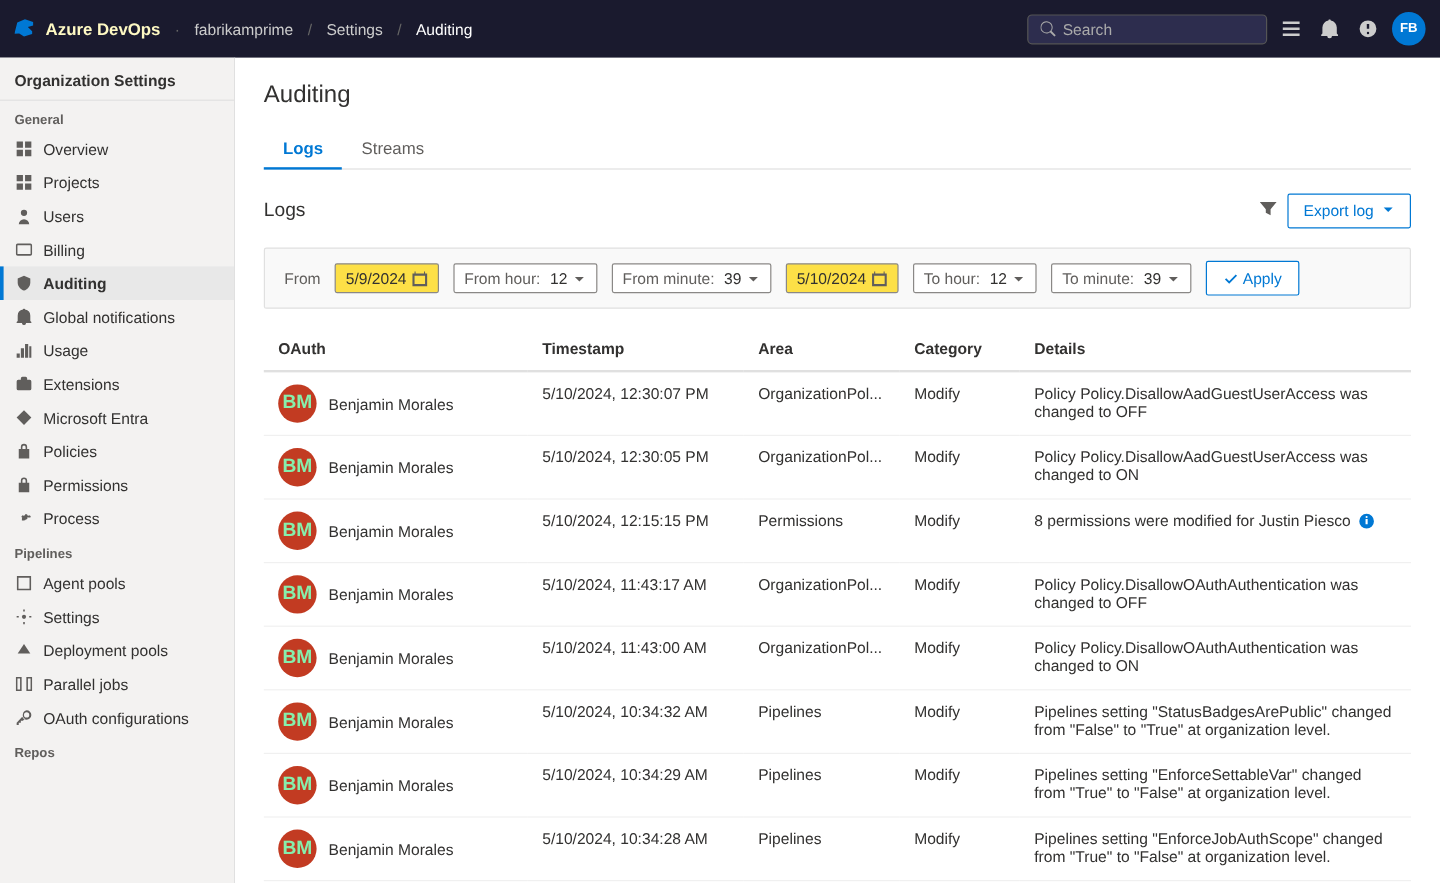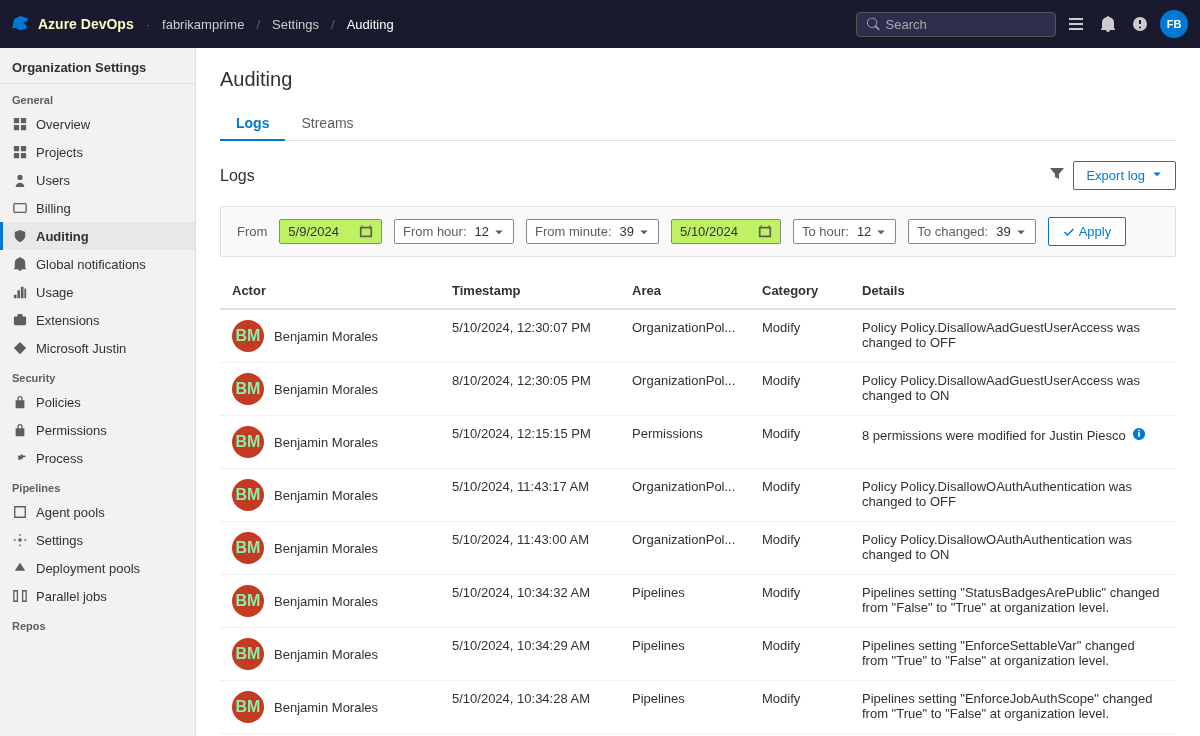--- a/index.html
+++ b/index.html
@@ -60,21 +60,21 @@
     .export-btn {
       display: flex; align-items: flex-start; gap: 6px; padding: 6px 12px; border: 1px solid #0078d4; color: #0078d4; background: #fff; border-radius: 2px; cursor: pointer; font-size: 13px;
     }
 
     
     .filter-bar {
       background: #f9f9f9; border: 1px solid #e0e0e0; border-radius: 2px; padding: 10px 16px; display: flex; align-items: center; gap: 12px; margin-bottom: 16px; flex-wrap: wrap;
     }
     .filter-label { color: #605e5c; font-size: 13px; }
     .filter-date-input {
-      display: flex; align-items: flex-start; gap: 20px; border: 1px solid #8a8886; border-radius: 2px; padding: 4px 8px; background: #bef264; cursor: pointer; font-size: 13px; color: #323130;
+      display: flex; align-items: flex-end; gap: 4px; border: 1px solid #8a8886; border-radius: 2px; padding: 4px 8px; background: #fde047; cursor: pointer; font-size: 13px; color: #323130;
     }
     .filter-dropdown {
       display: flex; align-items: center; gap: 4px; border: 1px solid #8a8886; border-radius: 2px; padding: 4px 8px; background: #fff; cursor: pointer; font-size: 13px; color: #323130;
     }
     .filter-dropdown-label { color: #605e5c; margin-right: 4px; }
     .apply-btn {
       display: flex; align-items: center; gap: 4px; padding: 6px 14px; background: #fff; border: 1px solid #0078d4; color: #0078d4; border-radius: 2px; cursor: pointer; font-size: 13px; font-weight: 500;
     }
 
     
@@ -86,21 +86,21 @@
       padding: 10px 12px; font-size: 13px; color: #323130; border-bottom: 1px solid #f0f0f0; vertical-align: top;
     }
 
     
     .user-avatar {
       width: 32px; height: 32px; border-radius: 50%; background: #c23b22; color: #86efac; display: flex; align-items: center; justify-content: center; font-size: 16px; font-weight: 600; flex-shrink: 0;
     }
     .actor-cell { display: flex; align-items: center; gap: 10px; }
     .actor-name { font-size: 13px; color: #323130; }
 
-    .detail-info { display: flex; align-items: center; gap: 6px; }
+    .detail-info { display: flex; align-items: flex-start; gap: 6px; }
     .info-icon { color: #0078d4; cursor: pointer; margin-top: 1px; }
 
     
     .sidebar::-webkit-scrollbar { width: 6px; }
     .sidebar::-webkit-scrollbar-thumb { background: #c8c6c4; border-radius: 3px; }
     .content::-webkit-scrollbar { width: 6px; }
     .content::-webkit-scrollbar-thumb { background: #c8c6c4; border-radius: 3px; }
   </style>
 </head>
 <body>
@@ -213,24 +213,23 @@
           </svg>
       </span>
       <span>Extensions</span>
     </div>
     <div class="sidebar-item">
       <span class="sidebar-item-icon">
         <svg width="14" height="14" viewBox="0 0 16 16" fill="currentColor">
             <path d="M8 1l7 7-7 7-7-7 7-7z"></path>
           </svg>
       </span>
-      <span>Microsoft Justin</span>
-    </div>
-
-    <div class="sidebar-section-label">Security</div>
+      <span>Microsoft Entra</span>
+    </div>
+
     <div class="sidebar-item">
       <span class="sidebar-item-icon">
         <svg width="14" height="14" viewBox="0 0 16 16" fill="currentColor">
             <path d="M8 1a3 3 0 0 0-3 3v2H3v9h10V6h-2V4a3 3 0 0 0-3-3zm0 1.5A1.5 1.5 0 0 1 9.5 4v2h-3V4A1.5 1.5 0 0 1 8 2.5z"></path>
           </svg>
       </span>
       <span>Policies</span>
     </div>
     <div class="sidebar-item">
       <span class="sidebar-item-icon">
@@ -276,20 +275,28 @@
       </span>
       <span>Deployment pools</span>
     </div>
     <div class="sidebar-item">
       <span class="sidebar-item-icon">
         <svg width="14" height="14" viewBox="0 0 16 16" fill="currentColor">
             <path d="M1 2h4v12H1zM11 2h4v12h-4z" fill="none" stroke="currentColor" stroke-width="1.5"></path>
           </svg>
       </span>
       <span>Parallel jobs</span>
+    </div>
+    <div class="sidebar-item">
+      <span class="sidebar-item-icon">
+        <svg width="14" height="14" viewBox="0 0 16 16" fill="currentColor">
+            <path d="M10.5 1a4.5 4.5 0 0 1 0 9 4.5 4.5 0 0 1-4.16-2.8L1 13v2H3v-2h2v-2h2l1.84-1.84A4.5 4.5 0 0 1 10.5 1zm0 2a2.5 2.5 0 1 0 0 5 2.5 2.5 0 0 0 0-5z"></path>
+          </svg>
+      </span>
+      <span>OAuth configurations</span>
     </div>
 
     <div class="sidebar-section-label">Repos</div>
   </aside>
 
   <main class="content">
     <div class="content-inner">
       <h1 class="page-title">Auditing</h1>
 
       <div class="tabs">
@@ -343,38 +350,38 @@
             </svg>
         </div>
         <div class="filter-dropdown">
           <span class="filter-dropdown-label">To hour:</span>
           <span>12</span>
           <svg width="12" height="12" viewBox="0 0 16 16" fill="#605e5c">
               <path d="M3 6l5 5 5-5z"></path>
             </svg>
         </div>
         <div class="filter-dropdown">
-          <span class="filter-dropdown-label">To changed:</span>
+          <span class="filter-dropdown-label">To minute:</span>
           <span>39</span>
           <svg width="12" height="12" viewBox="0 0 16 16" fill="#605e5c">
               <path d="M3 6l5 5 5-5z"></path>
             </svg>
         </div>
         <button class="apply-btn">
           <svg width="12" height="12" viewBox="0 0 16 16" fill="#0078d4">
               <path d="M2 8l4 4 8-8" stroke="#0078d4" stroke-width="2" fill="none"></path>
             </svg>
           <span>Apply</span>
         </button>
       </div>
 
       <table class="audit-table">
         <thead>
           <tr>
-            <th style="width:220px">Actor</th>
+            <th style="width:220px">OAuth</th>
             <th style="width:180px">Timestamp</th>
             <th style="width:130px">Area</th>
             <th style="width:100px">Category</th>
             <th>Details</th>
           </tr>
         </thead>
         <tbody id="audit-table-body">
         <tr>
     <td>
       <div class="actor-cell">
@@ -392,21 +399,21 @@
       </div>
     </td>
   </tr>
             <tr>
     <td>
       <div class="actor-cell">
         <div class="user-avatar">BM</div>
         <span class="actor-name">Benjamin Morales</span>
       </div>
     </td>
-    <td>8/10/2024, 12:30:05 PM</td>
+    <td>5/10/2024, 12:30:05 PM</td>
     <td>OrganizationPol...</td>
     <td>Modify</td>
     <td>
       <div class="detail-info">
         <span>Policy Policy.DisallowAadGuestUserAccess was changed to ON</span>
 
       </div>
     </td>
   </tr>
             <tr>

